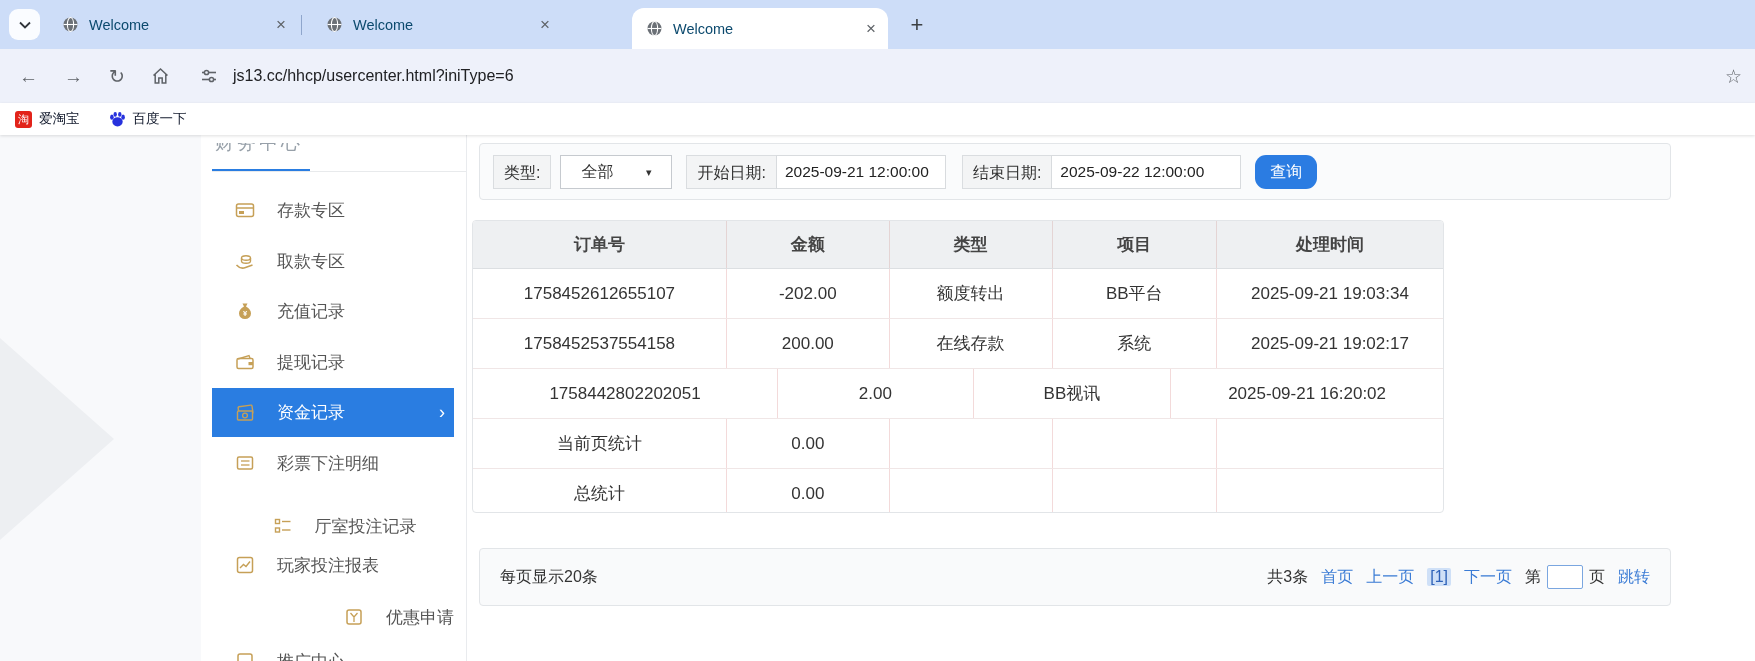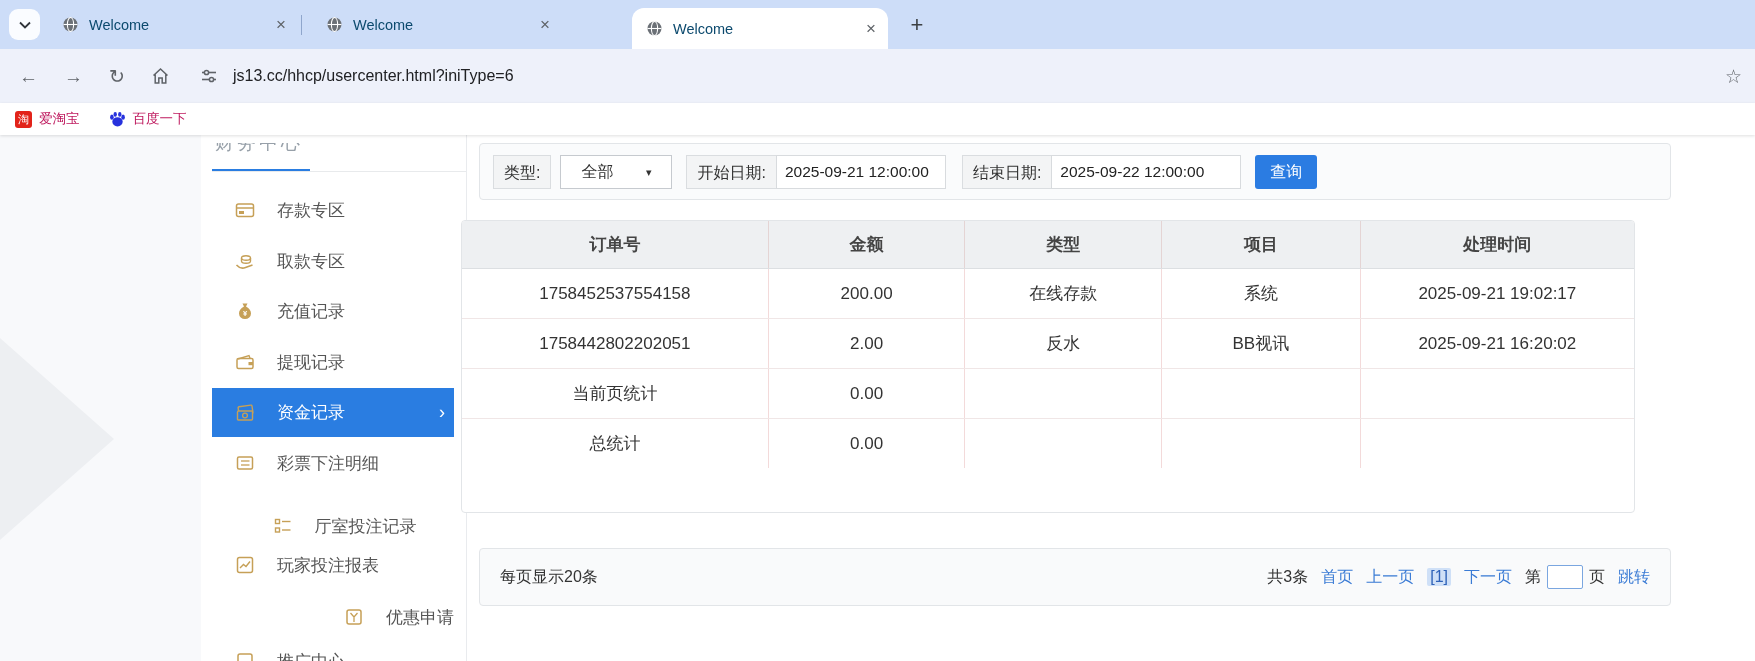--- a/index.html
+++ b/index.html
@@ -24,21 +24,21 @@
   .nav-ico{font-size:19px;color:#5f6368;margin-left:26px;cursor:pointer;line-height:1;}
   .nav-ico.first{margin-left:19px;}
   .tune{margin-left:30px;}
   .url{margin-left:15px;font-size:16px;color:#202124;white-space:nowrap;}
   .star{margin-left:auto;margin-right:13px;font-size:19px;color:#5f6368;cursor:pointer;}
 
   .bookmarksbar{position:absolute;left:0;top:103px;width:1755px;height:32px;background:#fff;
                 display:flex;align-items:center;box-shadow:0 1px 3px rgba(0,0,0,.13);z-index:3;}
   .bm{display:flex;align-items:center;gap:7px;margin-left:15px;cursor:pointer;}
   .bm+.bm{margin-left:29px;}
-  .bm .label{font-size:13.5px;color:#be185d;}
+  .bm .label{font-size:13.5px;color:#0f172a;}
   .tb-ico{width:17px;height:17px;background:#e2231a;border-radius:3px;color:#fff;font-size:11px;
           display:flex;align-items:center;justify-content:center;}
 
   
   .page{position:absolute;left:0;top:135px;width:1755px;height:526px;background:#fff;overflow:hidden;}
   .leftstrip{position:absolute;left:0;top:0;width:201px;height:526px;background:#f8f9fb;}
   .watermark{position:absolute;left:0;top:203px;width:114px;height:202px;background:#edeff2;
              clip-path:polygon(0 0,100% 50%,0 100%);}
 
   .sidebar{position:absolute;left:201px;top:0;width:266px;height:526px;background:#fff;
@@ -61,23 +61,23 @@
   .chip{height:34px;line-height:34px;padding:0 10px;background:#f3f4f5;color:#333;font-size:16px;
         border:1px solid #dadde0;box-sizing:border-box;}
   .chip.grp{border-right:none;}
   .sel-box{width:112px;height:34px;border:1px solid #c6cacf;background:#fff;display:flex;align-items:center;
            justify-content:space-between;padding:0 20px;box-sizing:border-box;margin-left:9px;font-size:16px;cursor:pointer;}
   .sel-box .chev{font-size:11px;color:#333;}
   .dt-input{height:34px;width:170px;border:1px solid #d8dbde;background:#fff;font-size:15.5px;color:#222;
             padding:0 8px;box-sizing:border-box;font-family:inherit;}
   .dt-input.end{width:190px;}
   .btn-query{margin-left:14px;width:62px;height:34px;background:#2b7ce2;color:#fff;border:none;
-             border-radius:3px;font-size:16px;cursor:pointer;font-family:inherit;}
-
-  .table-panel{left:461px;top:85px;width:1174px;height:293px;background:#fff;overflow:hidden;}
+             border-radius:11px;font-size:16px;cursor:pointer;font-family:inherit;}
+
+  .table-panel{left:472px;top:85px;width:972px;height:293px;background:#fff;overflow:hidden;}
   .trow{display:flex;height:49px;}
   .trow.head{height:47px;background:#eef0f2;border-bottom:1px solid #dcdfe2;}
   .trow+.trow{border-top:1px solid #f0e6e6;}
   .trow.head+.trow{border-top:none;}
   .tc{display:flex;align-items:center;justify-content:center;font-size:17px;color:#333;
       box-sizing:border-box;white-space:nowrap;}
   .tc+.tc{border-left:1px solid #f3dada;}
   .trow.head .tc{font-weight:bold;color:#444;border-left-color:#e4d4d4;}
   .c0{width:311px;}.c1{width:200px;}.c2{width:200px;}.c3{width:202px;}.c4{width:279px;}
 
@@ -276,30 +276,36 @@
 
     <div class="panel table-panel">
       <div class="trow head">
         <div class="tc c0">订单号</div>
         <div class="tc c1">金额</div>
         <div class="tc c2">类型</div>
         <div class="tc c3">项目</div>
         <div class="tc c4">处理时间</div>
       </div>
       <div class="trow">
+        <div class="tc c0">1758452612655107</div>
+        <div class="tc c1">-202.00</div>
+        <div class="tc c2">额度转出</div>
+        <div class="tc c3">BB平台</div>
+        <div class="tc c4">2025-09-21 19:03:34</div>
+      </div>
+      <div class="trow">
         <div class="tc c0">1758452537554158</div>
         <div class="tc c1">200.00</div>
         <div class="tc c2">在线存款</div>
         <div class="tc c3">系统</div>
         <div class="tc c4">2025-09-21 19:02:17</div>
       </div>
       <div class="trow">
         <div class="tc c0">1758442802202051</div>
         <div class="tc c1">2.00</div>
-        <div class="tc c2">反水</div>
         <div class="tc c3">BB视讯</div>
         <div class="tc c4">2025-09-21 16:20:02</div>
       </div>
       <div class="trow">
         <div class="tc c0">当前页统计</div>
         <div class="tc c1">0.00</div>
         <div class="tc c2"></div>
         <div class="tc c3"></div>
         <div class="tc c4"></div>
       </div>

